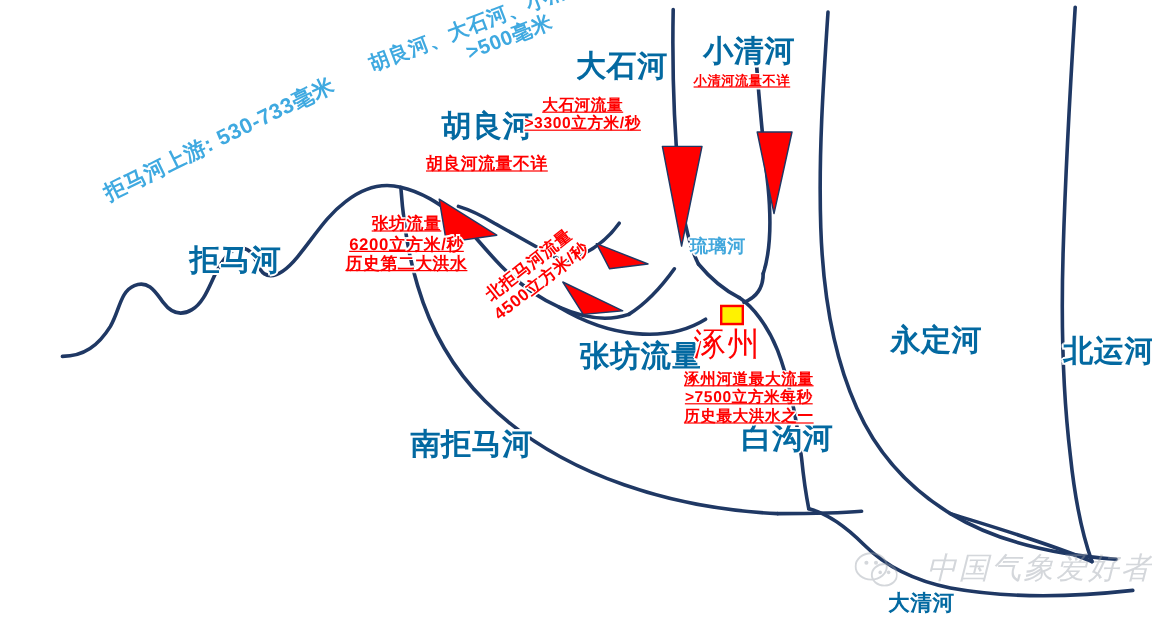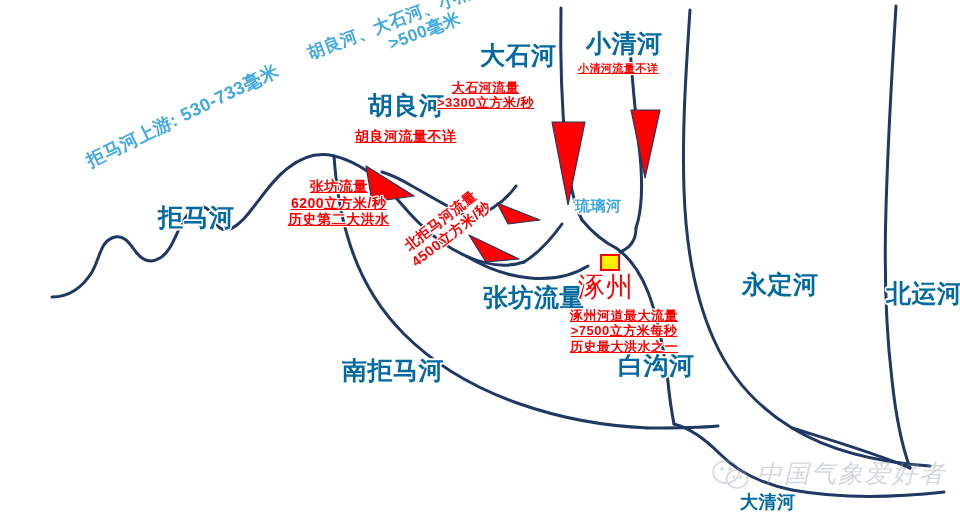--- a/index.html
+++ b/index.html
@@ -71,21 +71,21 @@
     width:20px;height:17px;
     background:#FFF200;
     border:2.4px solid #FF0000;
     box-sizing:border-box;
   }
   
   .watermark{
     position:absolute;
     display:flex;
     align-items:center;
-    gap:9px;
+    gap:24px;
     opacity:.42;
     pointer-events:none;
   }
   .watermark .wm-text{
     font-size:25px;
     font-weight:400;
     font-style:italic;
     color:#9aa1ab;
     letter-spacing:2px;
     white-space:nowrap;

